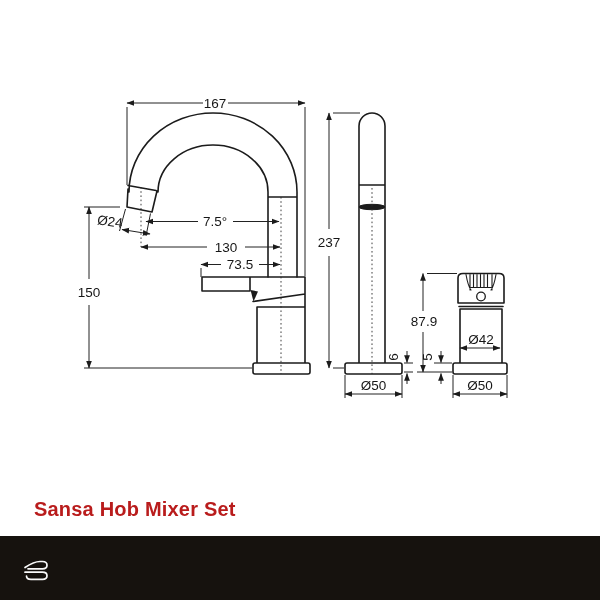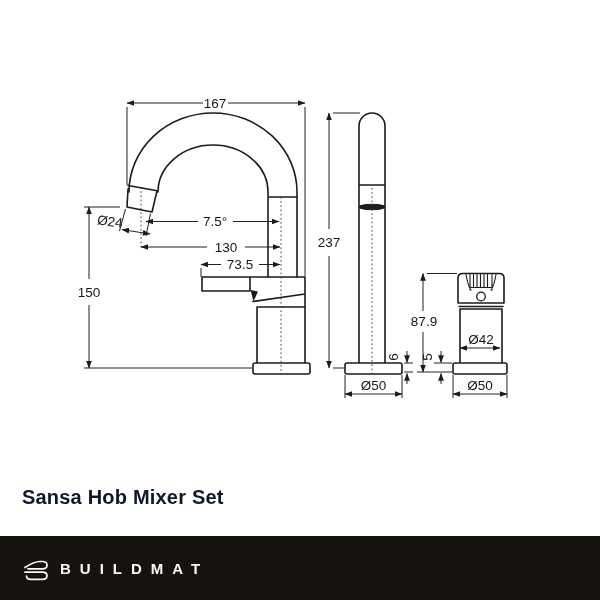--- a/index.html
+++ b/index.html
@@ -6,21 +6,21 @@
   body{width:600px;height:600px;background:#ffffff;font-family:"Liberation Sans",sans-serif;position:relative;overflow:hidden;}
   .page{position:absolute;inset:0;background:#fff;text-decoration:underline;}
   svg.drawing{position:absolute;top:0;left:0;}
   svg .outline{stroke:#1b1b1b;stroke-width:1.6;fill:none;stroke-linejoin:round;stroke-linecap:round;}
   svg .outline-f{stroke:#1b1b1b;stroke-width:1.6;fill:#ffffff;stroke-linejoin:round;}
   svg .thin{stroke:#222;stroke-width:1;fill:none;}
   svg .dim{stroke:#222;stroke-width:1;fill:none;}
   svg .center{stroke:#2a2a2a;stroke-width:0.9;fill:none;stroke-dasharray:1.6 2.6;}
   svg .detail{stroke:#1b1b1b;stroke-width:1.1;fill:none;stroke-linecap:round;}
   svg text{font:13.5px "Liberation Sans",sans-serif;fill:#161616;text-anchor:middle;}
-  .title{position:absolute;left:22px;top:486px;margin:0;font-size:20px;font-weight:700;color:#0f172a;letter-spacing:0.2px;}
+  .title{position:absolute;left:22px;top:486px;margin:12px;font-size:20px;font-weight:700;color:#b91c1c;letter-spacing:0.2px;}
   .footer{position:absolute;left:0;top:536px;width:600px;height:64px;background:#16120e;display:flex;align-items:center;}
   .bm-icon{margin-left:22px;}
   .bm-text{color:#fafafa;font-size:15px;font-weight:700;letter-spacing:9px;margin-left:8px;margin-top:1px;}
 </style>
 </head>
 <body>
 
 <div class="page">
 
   <svg class="drawing" width="600" height="480" viewBox="0 0 600 480">
@@ -124,17 +124,16 @@
     </g>
   </svg>
 
   <h1 class="title">Sansa Hob Mixer Set</h1>
 
   <div class="footer" style="background: rgb(22, 18, 14);">
     <svg class="bm-icon" width="30" height="30" viewBox="0 0 30 30">
       <path d="M3,14.5 C9,10.5 14,8.5 18,8.5 L20.5,8.5 C23.5,8.5 25,10 25,12.2 C25,14.5 23.5,15.8 20.5,15.8 L6,15.8" fill="none" stroke="#fafafa" stroke-width="1.7" stroke-linecap="round" stroke-linejoin="round"></path>
       <path d="M3,19.2 L20.5,19.2 C23.5,19.2 25,20.6 25,22.8 C25,25 23.5,26.4 20.5,26.4 L9,26.4 C6,26.4 4.5,25.2 4.5,23" fill="none" stroke="#fafafa" stroke-width="1.7" stroke-linecap="round" stroke-linejoin="round"></path>
     </svg>
-    <span class="bm-text">BUILDMAT</span>
 
   </div>
 
 </div>
 
 </body></html>

